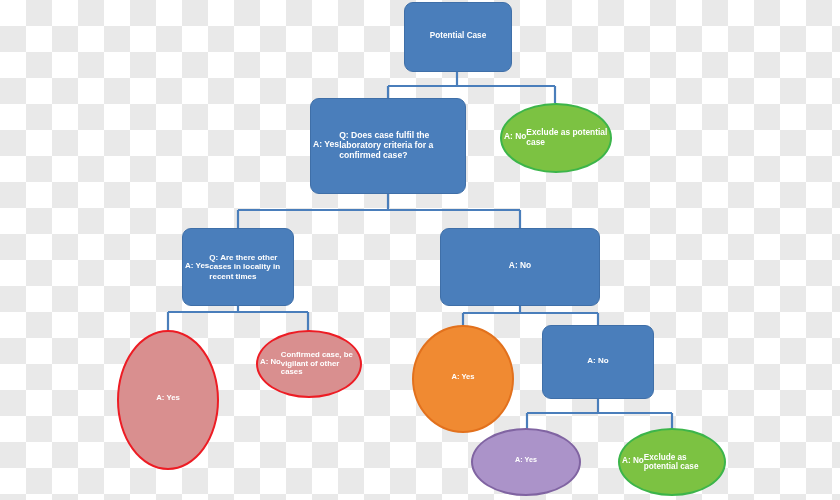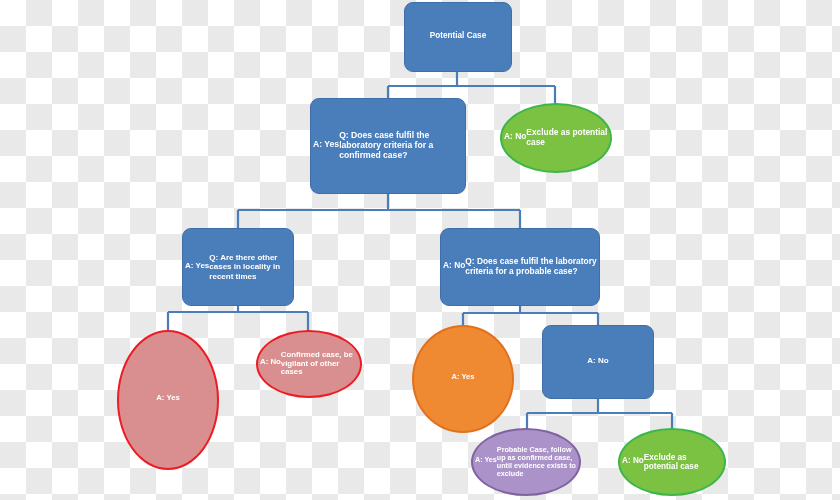--- a/index.html
+++ b/index.html
@@ -138,21 +138,20 @@
     <div class="body">Exclude as potential case</div>
   </div>
 
   <div class="node box" id="n-locality-q">
     <div class="ans">A: Yes</div>
     <div class="body">Q: Are there other cases in locality in recent times</div>
   </div>
 
   <div class="node box" id="n-probable-q">
     <div class="ans">A: No</div>
-    <div class="body">Q: Does  case fulfil  the laboratory criteria for a probable case?</div>
   </div>
 
   <div class="node ell ell-red" id="n-outbreak">
     <div class="ans">A: Yes</div>
   </div>
 
   <div class="node ell ell-red" id="n-vigilant">
     <div class="ans">A: No</div>
     <div class="body">Confirmed case, be vigilant of other cases</div>
   </div>
@@ -160,21 +159,20 @@
   <div class="node ell ell-orange" id="n-probable">
     <div class="ans">A: Yes</div>
   </div>
 
   <div class="node box" id="n-appeared-q">
     <div class="ans">A: No</div>
   </div>
 
   <div class="node ell ell-purple" id="n-followup">
     <div class="ans">A: Yes</div>
-    <div class="body">Probable Case, follow up as confirmed case, until evidence exists to exclude</div>
   </div>
 
   <div class="node ell ell-green" id="n-exclude2">
     <div class="ans">A: No</div>
     <div class="body">Exclude as potential case</div>
   </div>
 
 </div>
 
 </body></html>

